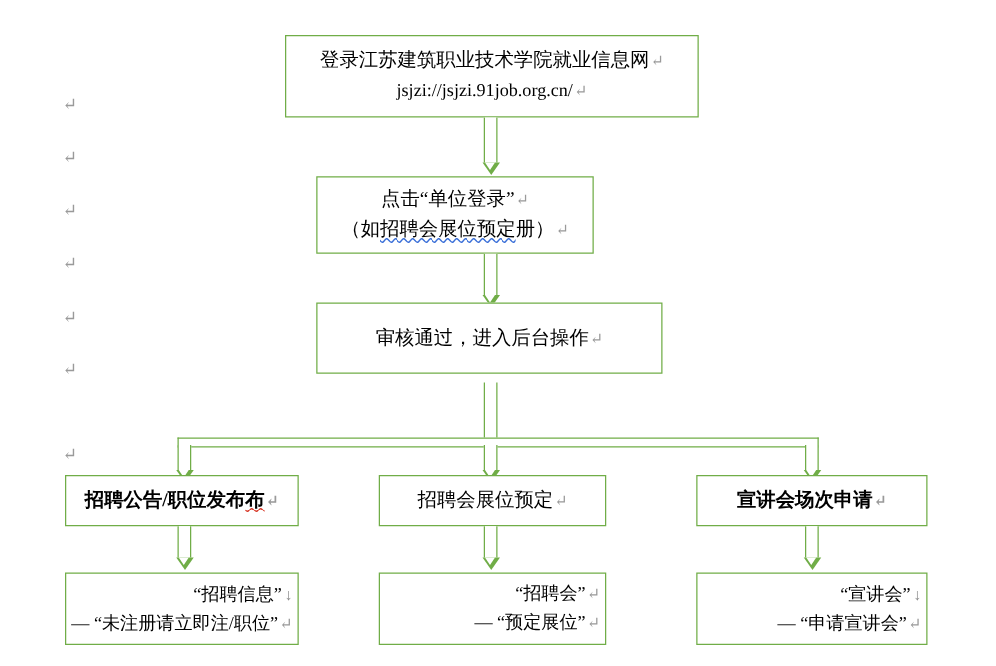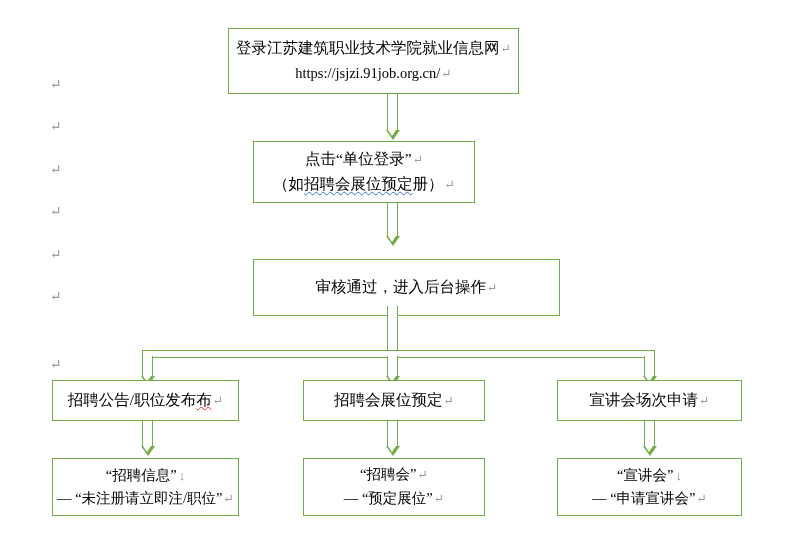--- a/index.html
+++ b/index.html
@@ -66,21 +66,21 @@
     text-align: center;
     font-size: 15.5px;
     line-height: 24px;
     color: #000000;
     padding: 2px 4px;
   }
   .fbox .ln {
     white-space: nowrap;
     display: block;
   }
-  .fbox.small { font-size: 14.5px; line-height: 23px; }
+  .fbox.small { font-size: 14.5px; line-height: 23px; align-items: flex-end; }
 
   .url-line {
     font-family: "Liberation Serif", "DejaVu Serif", serif;
     font-size: 14.5px;
   }
 
   .ret {
     color: #9a9a9a;
     font-size: 12.5px;
     padding-left: 1px;
@@ -157,43 +157,43 @@
   </div>
 
   <div class="margin-mark" style="left:50px; top:78px;">↵</div>
   <div class="margin-mark" style="left:50px; top:120px;">↵</div>
   <div class="margin-mark" style="left:50px; top:163px;">↵</div>
   <div class="margin-mark" style="left:50px; top:205px;">↵</div>
   <div class="margin-mark" style="left:50px; top:248px;">↵</div>
   <div class="margin-mark" style="left:50px; top:290px;">↵</div>
   <div class="margin-mark" style="left:50px; top:358px;">↵</div>
 
-  <div class="fbox" style="left:228px; top:28px; width:291px; height:66px;">
+  <div class="fbox" style="left:228px; top:28px; width:331px; height:66px;">
     <span class="ln"><span>登录江苏建筑职业技术学院就业信息网</span><span class="ret">↵</span></span>
-    <span class="ln url-line"><span>https://jsjzi.91job.org.cn/</span><span class="ret">↵</span></span>
+    <span class="ln url-line"><span>jsjzi://jsjzi.91job.org.cn/</span><span class="ret">↵</span></span>
   </div>
 
   <div class="vstem" style="left:387px; top:94px; width:11px; height:36px;"></div>
   <div class="vhead" style="left:385.5px; top:130px;">
     <span class="outer"></span>
       <span class="inner"></span>
   </div>
 
   <div class="fbox" style="left:253px; top:141px; width:222px; height:62px;">
     <span class="ln"><span>点击“单位登录”</span><span class="ret">↵</span></span>
     <span class="ln"><span>（如</span><span class="wavy-blue">招聘会展位预定</span><span>册）</span><span class="ret">↵</span></span>
   </div>
 
   <div class="vstem" style="left:387px; top:203px; width:11px; height:33px;"></div>
   <div class="vhead" style="left:385.5px; top:236px;">
     <span class="outer"></span>
       <span class="inner"></span>
   </div>
 
-  <div class="fbox" style="left:253px; top:259px; width:307px; height:57px;">
+  <div class="fbox" style="left:253px; top:242px; width:277px; height:57px;">
     <span class="ln"><span>审核通过，进入后台操作</span><span class="ret">↵</span></span>
   </div>
 
   <div class="vstem" style="left:387px; top:306px; width:11px; height:48px;"></div>
 
   <div class="hbus" style="left:142px; top:350px; width:513px; height:8px;"></div>
   <div class="bus-cap" style="left:142px; top:350px; width:1.5px; height:8px;"></div>
   <div class="bus-cap" style="left:653.5px; top:350px; width:1.5px; height:8px;"></div>
 
   <div class="vstem" style="left:142px; top:356px; width:11px; height:20px;"></div>
@@ -207,29 +207,29 @@
     <span class="outer"></span>
       <span class="inner"></span>
   </div>
 
   <div class="vstem" style="left:644px; top:356px; width:11px; height:20px;"></div>
   <div class="vhead" style="left:642.5px; top:376px;">
     <span class="outer"></span>
       <span class="inner"></span>
   </div>
 
-  <div class="fbox" style="left:52px; top:380px; width:187px; height:41px;">
+  <div class="fbox" style="left:52px; top:380px; width:187px; height:41px;font-weight:bold;">
     <span class="ln"><span>招聘公告/职位发布</span><span class="wavy-red">布</span><span class="ret">↵</span></span>
   </div>
 
   <div class="fbox" style="left:303px; top:380px; width:182px; height:41px;">
     <span class="ln"><span>招聘会展位预定</span><span class="ret">↵</span></span>
   </div>
 
-  <div class="fbox" style="left:557px; top:380px; width:185px; height:41px;">
+  <div class="fbox" style="left:557px; top:380px; width:185px; height:41px;font-weight:bold;">
     <span class="ln"><span>宣讲会场次申请</span><span class="ret">↵</span></span>
   </div>
 
   <div class="vstem" style="left:142px; top:421px; width:11px; height:25px;"></div>
   <div class="vhead" style="left:140.5px; top:446px;">
     <span class="outer"></span>
       <span class="inner"></span>
   </div>
 
   <div class="vstem" style="left:387px; top:421px; width:11px; height:25px;"></div>

